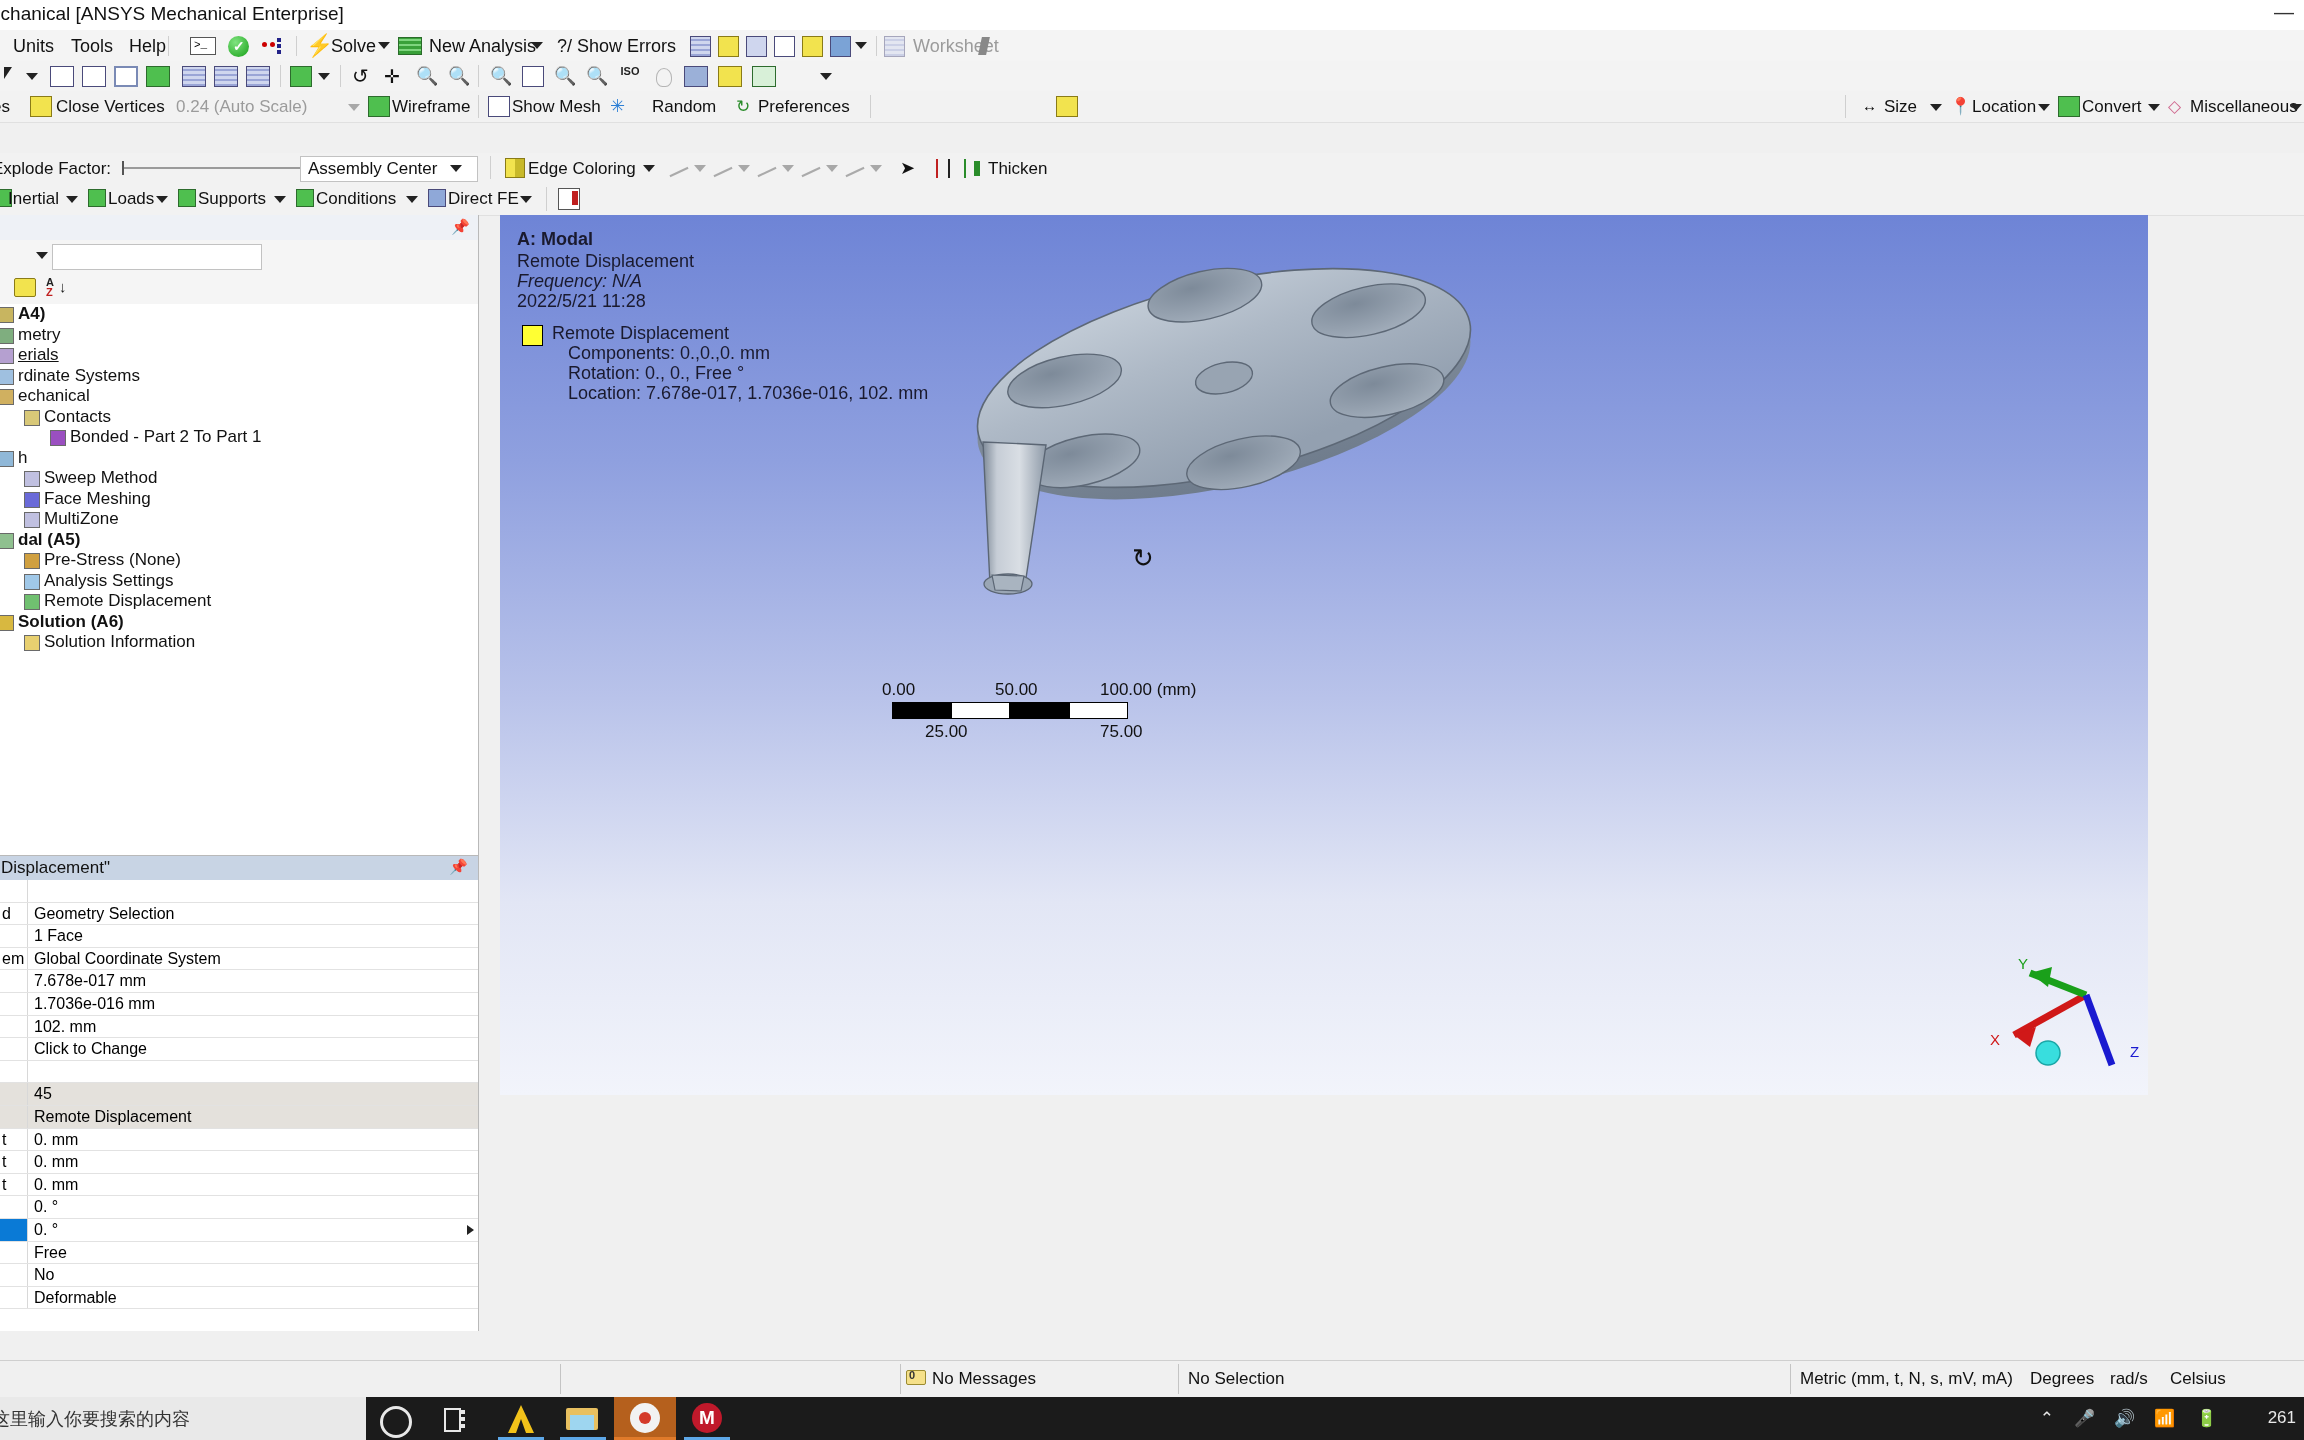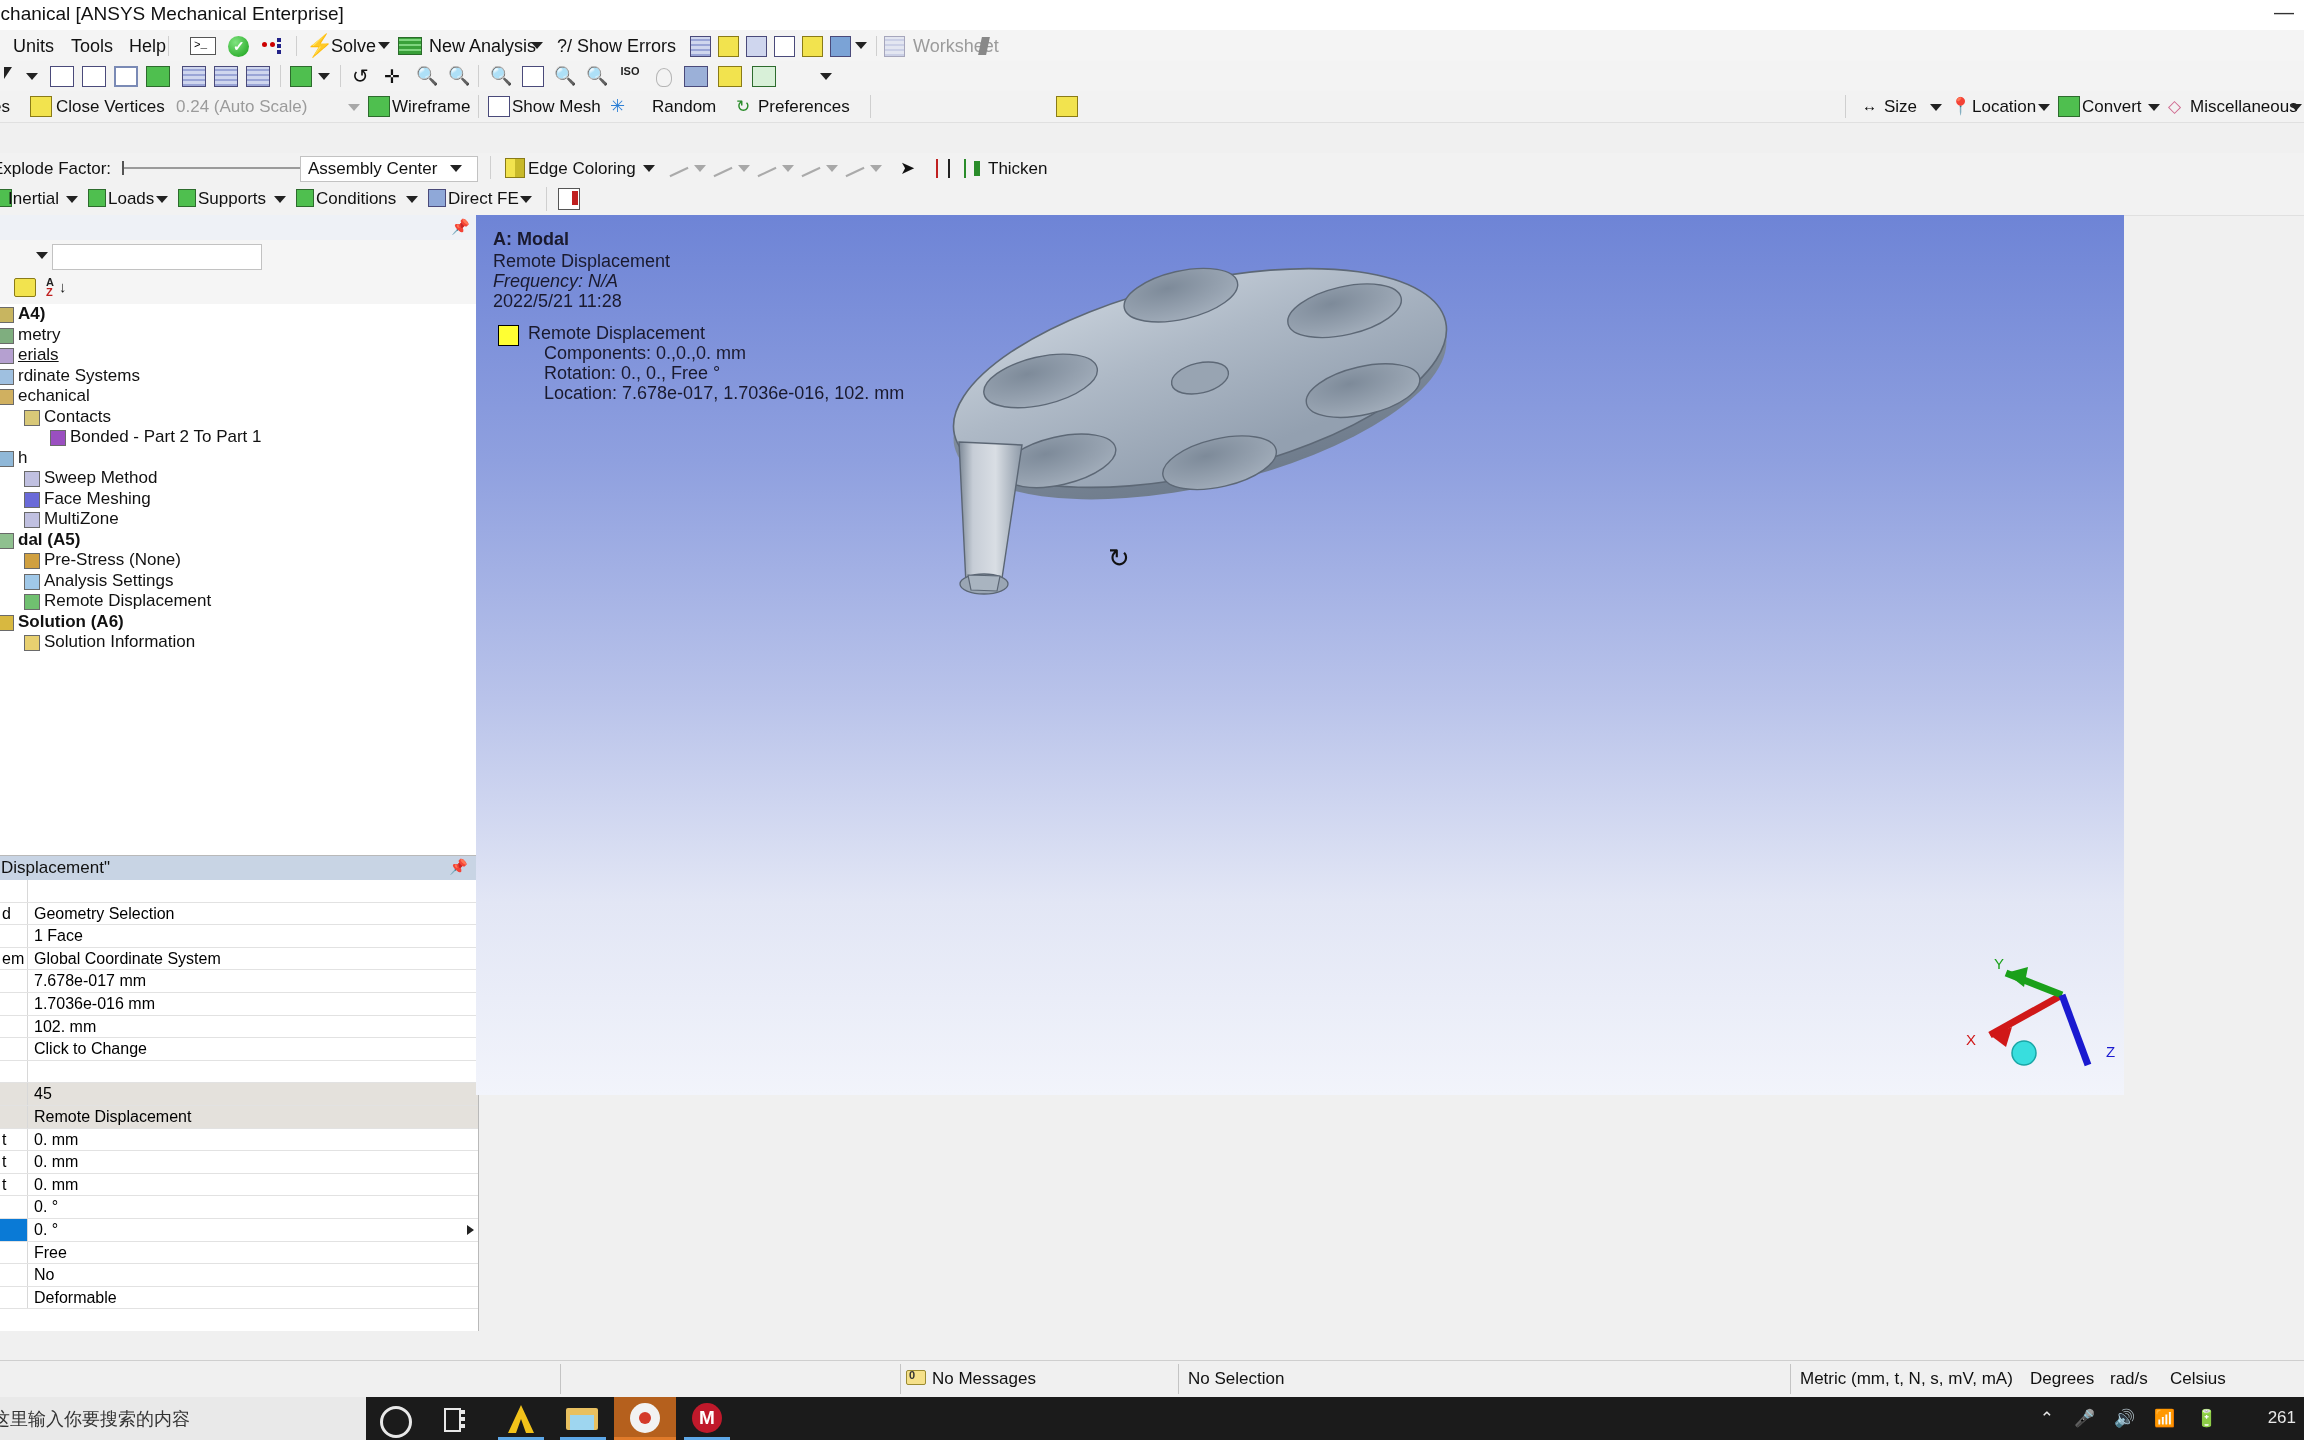--- a/index.html
+++ b/index.html
@@ -65,21 +65,21 @@
   .drow{position:relative;height:22.6px;border-bottom:1px solid #e2e2e2;box-sizing:border-box;}
   .dcell-l{position:absolute;left:0;top:0;width:28px;height:100%;border-right:1px solid #d8d8d8;box-sizing:border-box;font-size:16px;line-height:21px;padding-left:2px;overflow:hidden;}
   .dcell-r{position:absolute;left:28px;top:0;right:0;height:100%;font-size:16px;line-height:21px;padding-left:6px;overflow:hidden;white-space:nowrap;}
   .drow.grp{background:#e4e1dc;}
   .drow.hdrrow{background:#fff;}
   .drow.active .dcell-l{background:#0a7ad6;}
   .drow.active .dcell-r{background:#fff;}
   .rowcaret{position:absolute;right:4px;top:6px;width:0;height:0;border-top:5px solid transparent;border-bottom:5px solid transparent;border-left:7px solid #222;}
 
   
-  .viewport{position:absolute;left:476px;top:215px;width:1648px;height:880px;
+  .viewport{position:absolute;left:500px;top:215px;width:1648px;height:880px;
     background:linear-gradient(180deg,#6e84d6 0%,#8fa0df 28%,#b9c3ea 55%,#e2e6f5 78%,#f2f4fb 100%);
     overflow:hidden;}
   .vp-text{position:absolute;font-size:18px;color:#1a1a2e;white-space:nowrap;}
   .vp-text.b{font-weight:bold;}
   .legendswatch{position:absolute;width:19px;height:19px;background:#ffff33;border:1.5px solid #000;}
 
   .scalebar{position:absolute;}
   .sb-seg{position:absolute;height:17px;box-sizing:border-box;border:1px solid #000;}
   .sb-lab{position:absolute;font-size:17px;color:#111;white-space:nowrap;}
 
@@ -556,20 +556,31 @@
         <ellipse cx="724" cy="163" rx="29" ry="15" fill="#98a4b2" stroke="#5d6876" stroke-width="1.4"></ellipse>
       </g>
 
       <path d="M 483 227 L 546 230 L 525 370 L 490 369 Z" fill="url(#shaftG)" stroke="#5b6674" stroke-width="1.4"></path>
       <ellipse cx="508" cy="369" rx="24" ry="10" fill="#9aa6b4" stroke="#5b6674" stroke-width="1.3"></ellipse>
       <path d="M 492 360 L 524 361 L 521 376 L 495 375 Z" fill="#a9b4c0" stroke="#5b6674" stroke-width="1.2"></path>
     </svg>
 
     <div style="position:absolute;left:632px;top:328px;font-size:26px;color:#111;">↻</div>
 
+    <div class="scalebar" style="left:382px;top:465px;width:300px;height:60px;">
+      <div class="sb-lab" style="left:0;top:0;">0.00</div>
+      <div class="sb-lab" style="left:113px;top:0;">50.00</div>
+      <div class="sb-lab" style="left:218px;top:0;">100.00 (mm)</div>
+      <div class="sb-seg" style="left:10px;top:22px;width:59px;background:#000;"></div>
+      <div class="sb-seg" style="left:69px;top:22px;width:59px;background:#fff;"></div>
+      <div class="sb-seg" style="left:128px;top:22px;width:59px;background:#000;"></div>
+      <div class="sb-seg" style="left:187px;top:22px;width:59px;background:#fff;"></div>
+      <div class="sb-lab" style="left:43px;top:42px;">25.00</div>
+      <div class="sb-lab" style="left:218px;top:42px;">75.00</div>
+    </div>
 
     <svg width="180" height="150" style="position:absolute;right:0;bottom:18px;">
       <line x1="118" y1="68" x2="46" y2="108" stroke="#d01818" stroke-width="7"></line>
       <polygon points="46,108 68,100 62,120" fill="#d01818"></polygon>
       <line x1="118" y1="68" x2="62" y2="46" stroke="#1aa01a" stroke-width="7"></line>
       <polygon points="62,46 84,40 80,60" fill="#1aa01a"></polygon>
       <line x1="118" y1="68" x2="144" y2="138" stroke="#1a1ad0" stroke-width="7"></line>
       <circle cx="80" cy="126" r="12" fill="#38dede" stroke="#19a6a6" stroke-width="1.5"></circle>
       <text x="50" y="42" font-size="15" fill="#1aa01a" font-family="Liberation Sans, sans-serif">Y</text>
       <text x="22" y="118" font-size="15" fill="#d01818" font-family="Liberation Sans, sans-serif">X</text>

